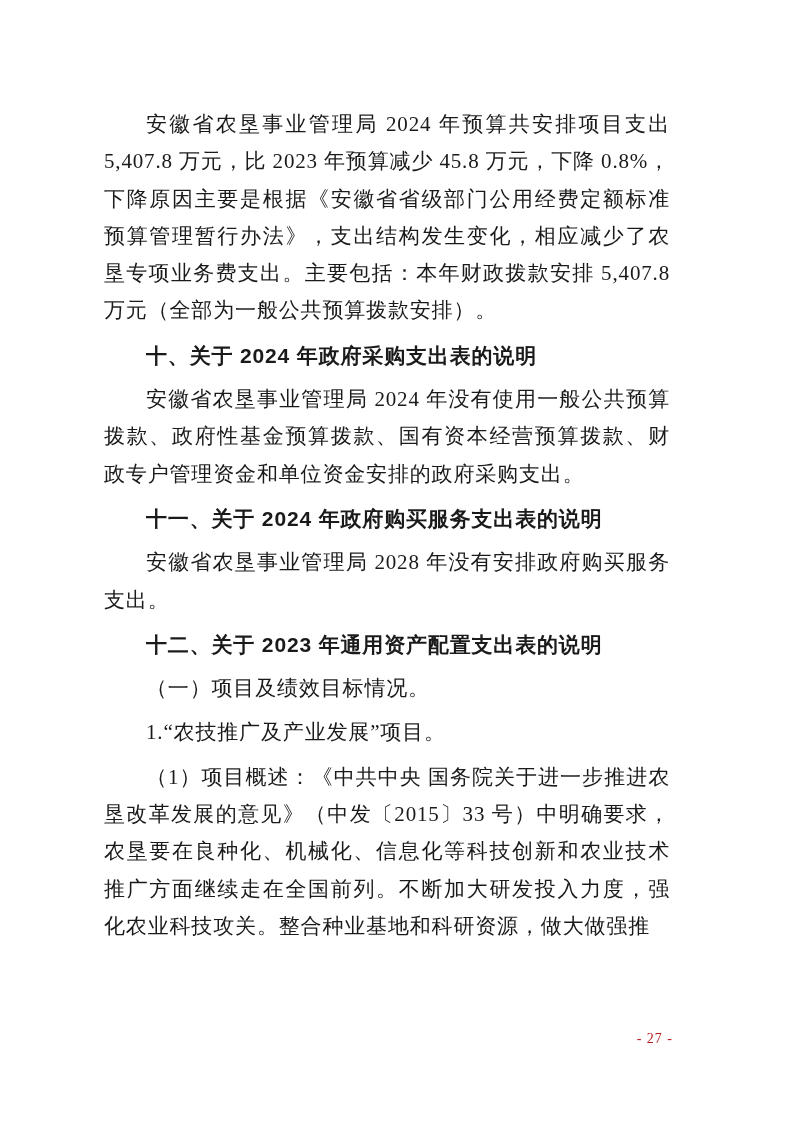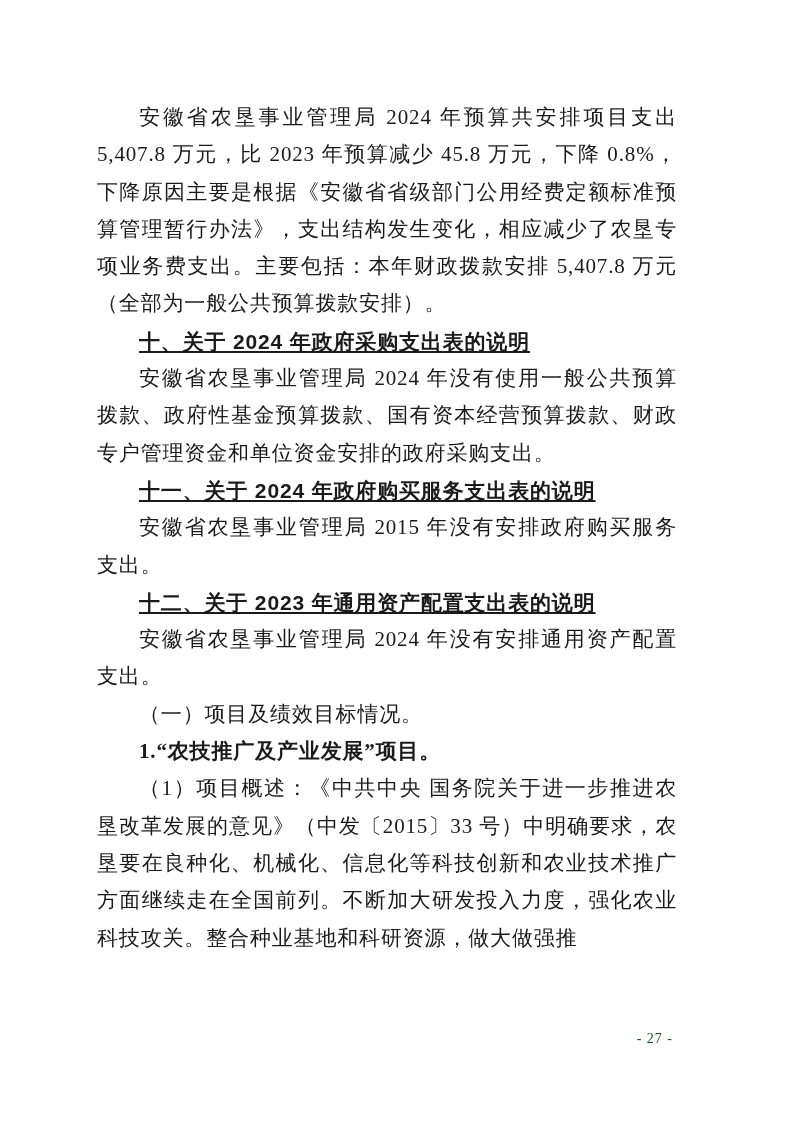--- a/index.html
+++ b/index.html
@@ -21,53 +21,51 @@
     left: 97px;
     top: 99px;
     width: 580px;
     font-size: 21px;
     line-height: 37.3px;
     letter-spacing: 0.04em;
     text-align: justify;
     text-justify: inter-character;
   }
   .content p {
-    margin: 0;
+    margin: 7px;
     text-indent: 2em;
   }
   .h1 {
     font-family: "Liberation Sans", "DejaVu Sans", sans-serif;
     font-weight: 700;
-    text-decoration: underline;
   }
   .h2 {
     font-weight: 400;
   }
   .h3 {
-    font-weight: 700;
+    font-weight: 400;
   }
   .pagenum {
     position: absolute;
     top: 1031px;
     right: 121px;
     font-size: 14px;
     letter-spacing: 1px;
-    color: #14532d;
+    color: #b91c1c;
   }
 </style>
 </head>
 <body>
 
 <div class="page">
   <div class="content">
     <p>安徽省农垦事业管理局 2024 年预算共安排项目支出 5,407.8 万元，比 2023 年预算减少 45.8 万元，下降 0.8%，下降原因主要是根据《安徽省省级部门公用经费定额标准预算管理暂行办法》，支出结构发生变化，相应减少了农垦专项业务费支出。主要包括：本年财政拨款安排 5,407.8 万元（全部为一般公共预算拨款安排）。</p>
     <p class="h1">十、关于 2024 年政府采购支出表的说明</p>
     <p>安徽省农垦事业管理局 2024 年没有使用一般公共预算拨款、政府性基金预算拨款、国有资本经营预算拨款、财政专户管理资金和单位资金安排的政府采购支出。</p>
     <p class="h1">十一、关于 2024 年政府购买服务支出表的说明</p>
-    <p>安徽省农垦事业管理局 2015 年没有安排政府购买服务支出。</p>
+    <p>安徽省农垦事业管理局 2028 年没有安排政府购买服务支出。</p>
     <p class="h1">十二、关于 2023 年通用资产配置支出表的说明</p>
-    <p>安徽省农垦事业管理局 2024 年没有安排通用资产配置支出。</p>
     <p class="h2">（一）项目及绩效目标情况。</p>
     <p class="h3">1.“农技推广及产业发展”项目。</p>
     <p>（1）项目概述：《中共中央 国务院关于进一步推进农垦改革发展的意见》（中发〔2015〕33 号）中明确要求，农垦要在良种化、机械化、信息化等科技创新和农业技术推广方面继续走在全国前列。不断加大研发投入力度，强化农业科技攻关。整合种业基地和科研资源，做大做强推</p>
   </div>
   <div class="pagenum">- 27 -</div>
 </div>
 
 </body></html>

